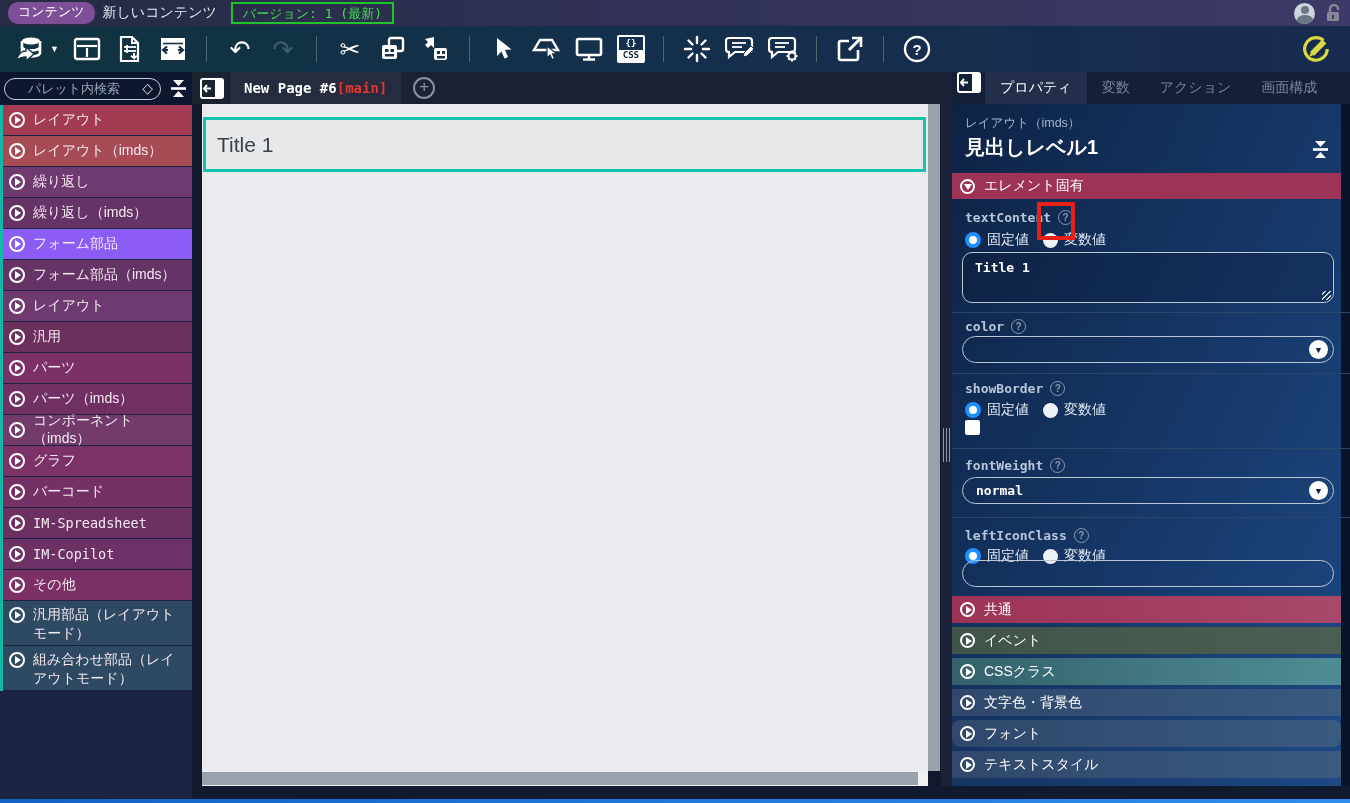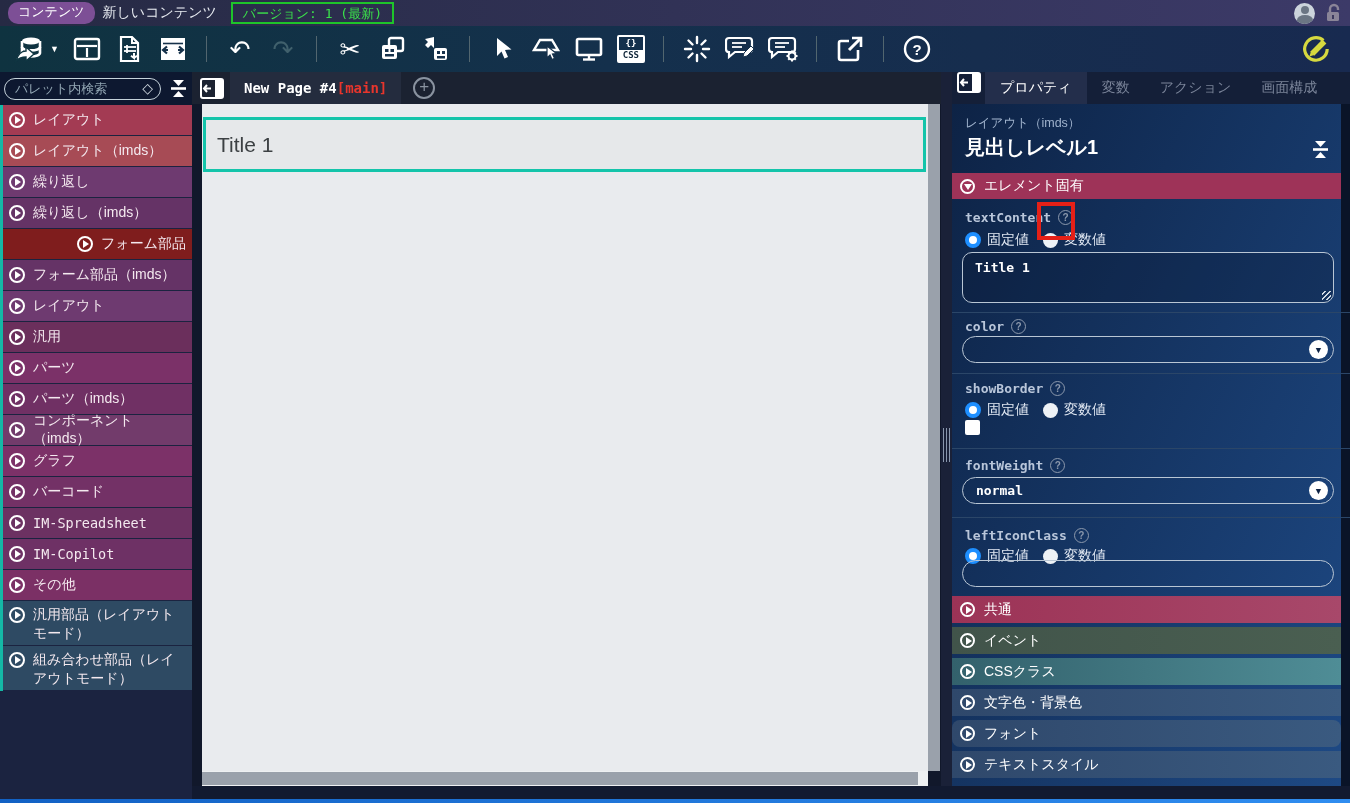--- a/index.html
+++ b/index.html
@@ -40,21 +40,21 @@
   .css-box .c2 { background:#fff; color:#14293c; margin-top:2px; padding-top:1px; height:11px; }
   .pencil-wrap { margin-left:auto; margin-right:6px; }
 
   
   .palette { position:absolute; left:0; top:72px; width:192px; height:728px; background:#1b2340; }
   .palette-search { position:absolute; left:0; top:0; width:192px; height:33px; background:#0d1830;
                     display:flex; align-items:center; padding:0 4px; }
   .search-pill { position:relative; width:158px; height:22px; border:1.5px solid #c5d2da; border-radius:11px;
                  display:flex; align-items:center; background:transparent; }
   .search-pill input { background:transparent; border:none; outline:none; color:#cfd9e0; font-size:13px;
-                       width:118px; margin-left:10px; font-family:"Liberation Sans",sans-serif; }
+                       width:118px; margin-left:10px; font-family:"Liberation Sans",sans-serif;text-align:center; }
   .search-pill input::placeholder { color:#93a7b4; }
   .diamond { color:#d7dfe6; font-size:14px; position:absolute; right:7px; top:1px; }
   .collapse-all { margin-left:8px; flex:none; }
   .palette-list { position:absolute; left:0; top:33px; width:192px; border-left:3px solid #14b8a6; }
   .pal-item { height:30px; margin-bottom:1px; display:flex; align-items:center; gap:8px;
               padding:0 6px; color:#f4e9ef; font-size:14px; cursor:pointer; }
   .pal-item.tall { height:44px; align-items:flex-start; padding-top:4px; line-height:1.35; }
   .pal-item.tall .pc { margin-top:2px; }
   .pal-item.mono .pal-label { font-family:"DejaVu Sans Mono", monospace; font-size:13.5px; }
   .pc { width:16px; height:16px; border:2px solid #fff; border-radius:50%;
@@ -329,21 +329,21 @@
           <span class="pal-label">レイアウト（imds）</span>
         </div>
         <div class="pal-item" style="background: rgb(110, 58, 112);">
           <span class="pc"></span>
           <span class="pal-label">繰り返し</span>
         </div>
         <div class="pal-item" style="background: rgb(101, 51, 102);">
           <span class="pc"></span>
           <span class="pal-label">繰り返し（imds）</span>
         </div>
-        <div class="pal-item" style="background: #7f1d1d; justify-content: flex-end;">
+        <div class="pal-item" style="background: #8b5cf6;">
           <span class="pc"></span>
           <span class="pal-label">フォーム部品</span>
         </div>
         <div class="pal-item" style="background: rgb(101, 51, 102);">
           <span class="pc"></span>
           <span class="pal-label">フォーム部品（imds）</span>
         </div>
         <div class="pal-item" style="background: rgb(110, 58, 112);">
           <span class="pc"></span>
           <span class="pal-label">レイアウト</span>
@@ -397,21 +397,21 @@
 
   <div class="canvas-tabbar">
     <span class="tab-collapse">
       <svg width="24" height="21" viewBox="0 0 24 21">
         <rect x="1" y="1" width="22" height="19" rx="2" fill="none" stroke="#fff" stroke-width="2"></rect>
         <rect x="15" y="1" width="8" height="19" fill="#fff"></rect>
         <path d="M11 10.5 H4.5 M7 7 l-3 3.5 3 3.5" fill="none" stroke="#fff" stroke-width="2"></path>
       </svg>
     </span>
     <div class="page-tab">
-      <span>New Page #4</span>
+      <span>New Page #6</span>
         <span class="tag">[main]</span>
     </div>
     <span class="plus-btn">+</span>
   </div>
   <div class="canvas-bg"></div>
   <div class="canvas">
     <div class="title-el">Title 1</div>
   </div>
   <div class="vscroll"></div>
   <div class="hscroll">

